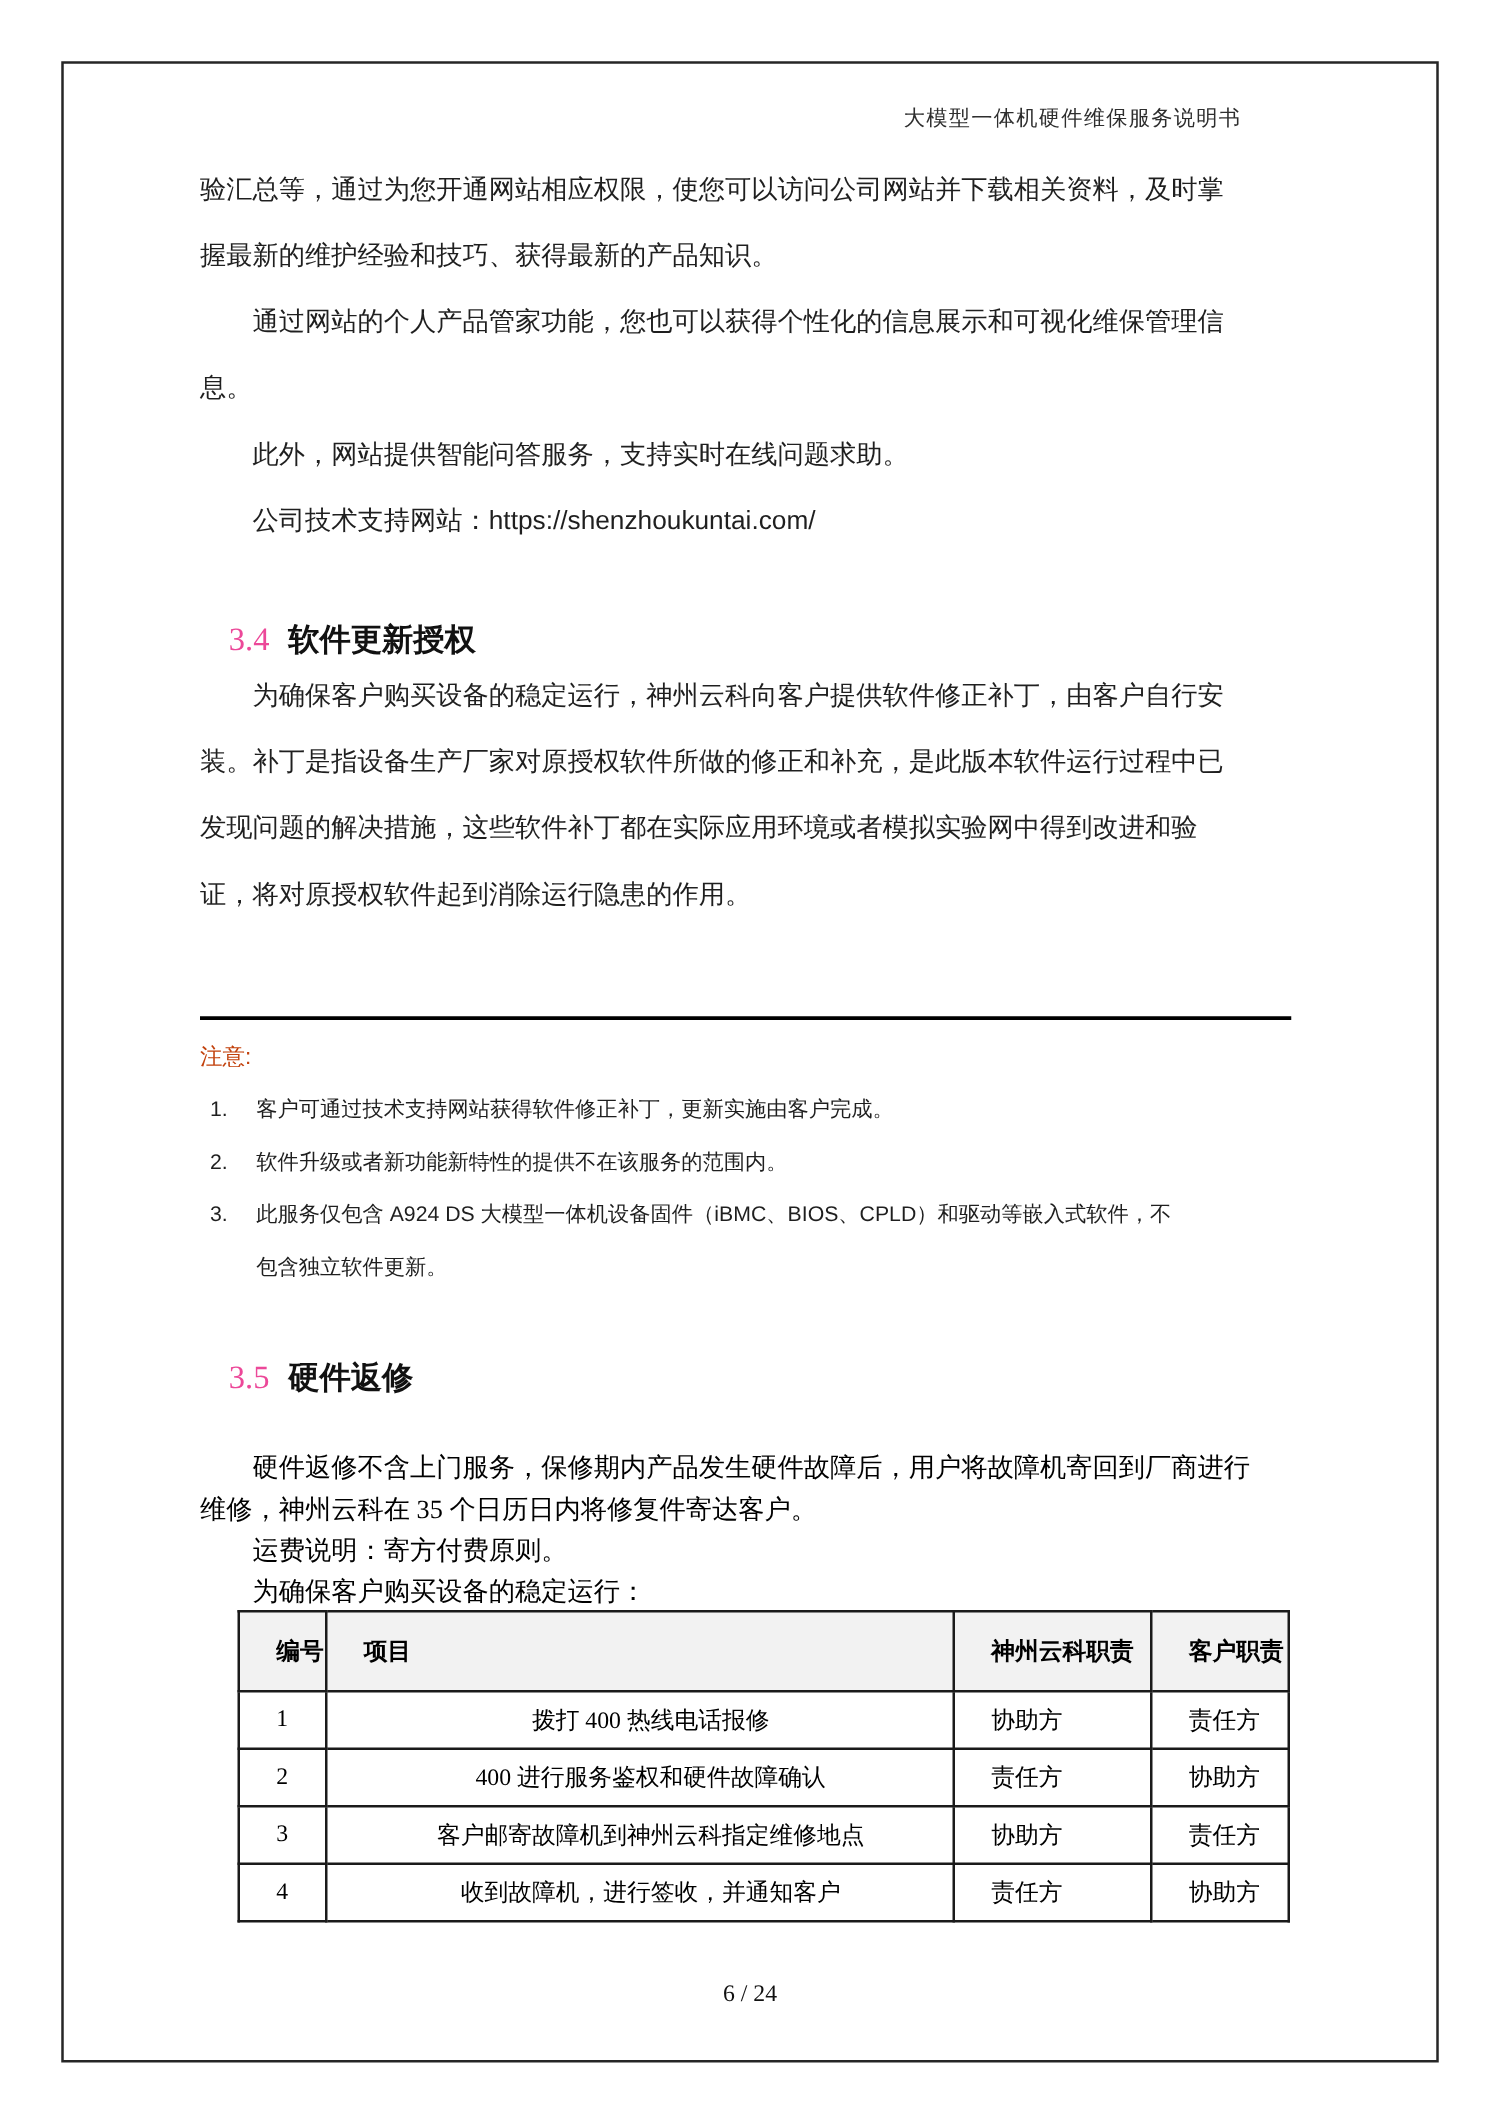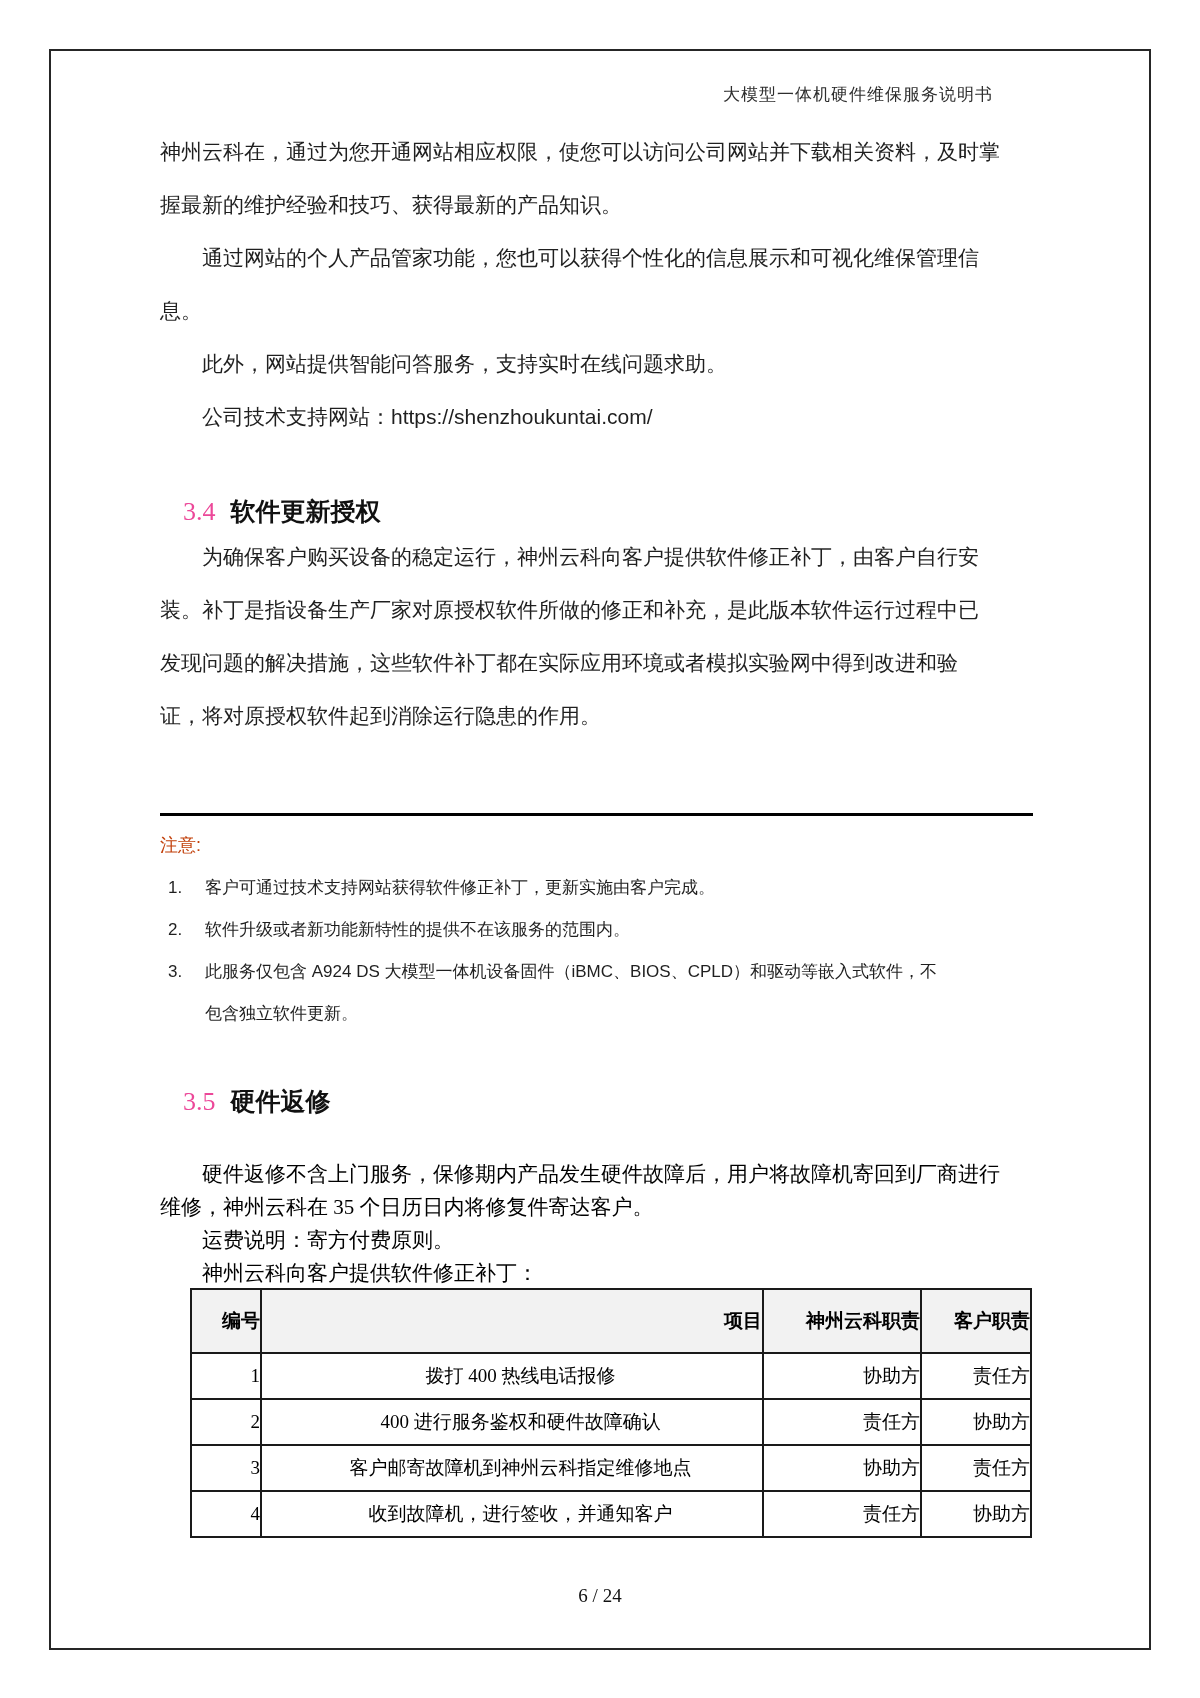--- a/index.html
+++ b/index.html
@@ -120,22 +120,23 @@
     left: 139px; top: 1237px;
     width: 840px;
     border-collapse: collapse;
     table-layout: fixed;
     font-family: "Liberation Serif", serif;
     font-size: 19px;
     color: #000;
   }
   .resp-table th, .resp-table td {
     border: 2px solid #1a1a1a;
-    text-align: right;
+    text-align: left;
     vertical-align: middle;
+    padding-left: 29px;
   }
   .resp-table th {
     height: 64px;
     background: #f2f2f2;
     font-weight: 700;
     font-size: 19px;
   }
   .resp-table td { height: 46px; font-weight: 400; }
   .resp-table .c-item { text-align: center; padding-left: 17px; }
   .col-num  { width: 70px; }
@@ -155,21 +156,21 @@
   }
 </style>
 </head>
 <body>
 
 <div class="page-frame">
 
   <div class="doc-header">大模型一体机硬件维保服务说明书</div>
 
   <div class="intro-block">
-    <div class="para-sans">神州云科在，通过为您开通网站相应权限，使您可以访问公司网站并下载相关资料，及时掌
+    <div class="para-sans">验汇总等，通过为您开通网站相应权限，使您可以访问公司网站并下载相关资料，及时掌
 握最新的维护经验和技巧、获得最新的产品知识。</div>
     <div class="para-sans indent2">通过网站的个人产品管家功能，您也可以获得个性化的信息展示和可视化维保管理信
 息。</div>
     <div class="para-sans indent2">此外，网站提供智能问答服务，支持实时在线问题求助。</div>
     <div class="para-sans indent2">公司技术支持网站：https://shenzhoukuntai.com/</div>
   </div>
 
   <div class="sec-heading heading-34">
     <span class="sec-num">3.4</span>
     <span class="sec-title">软件更新授权</span>
@@ -203,21 +204,21 @@
 
   <div class="sec-heading heading-35">
     <span class="sec-num">3.5</span>
     <span class="sec-title">硬件返修</span>
   </div>
 
   <div class="sec35-body">
     <div class="para-serif indent2">硬件返修不含上门服务，保修期内产品发生硬件故障后，用户将故障机寄回到厂商进行
 维修，神州云科在 35 个日历日内将修复件寄达客户。</div>
     <div class="para-serif indent2">运费说明：寄方付费原则。</div>
-    <div class="para-serif indent2">神州云科向客户提供软件修正补丁：</div>
+    <div class="para-serif indent2">为确保客户购买设备的稳定运行：</div>
   </div>
 
   <table class="resp-table">
     <colgroup>
       <col class="col-num">
         <col class="col-item">
         <col class="col-szyk">
         <col class="col-cust">
     </colgroup>
     <thead>

